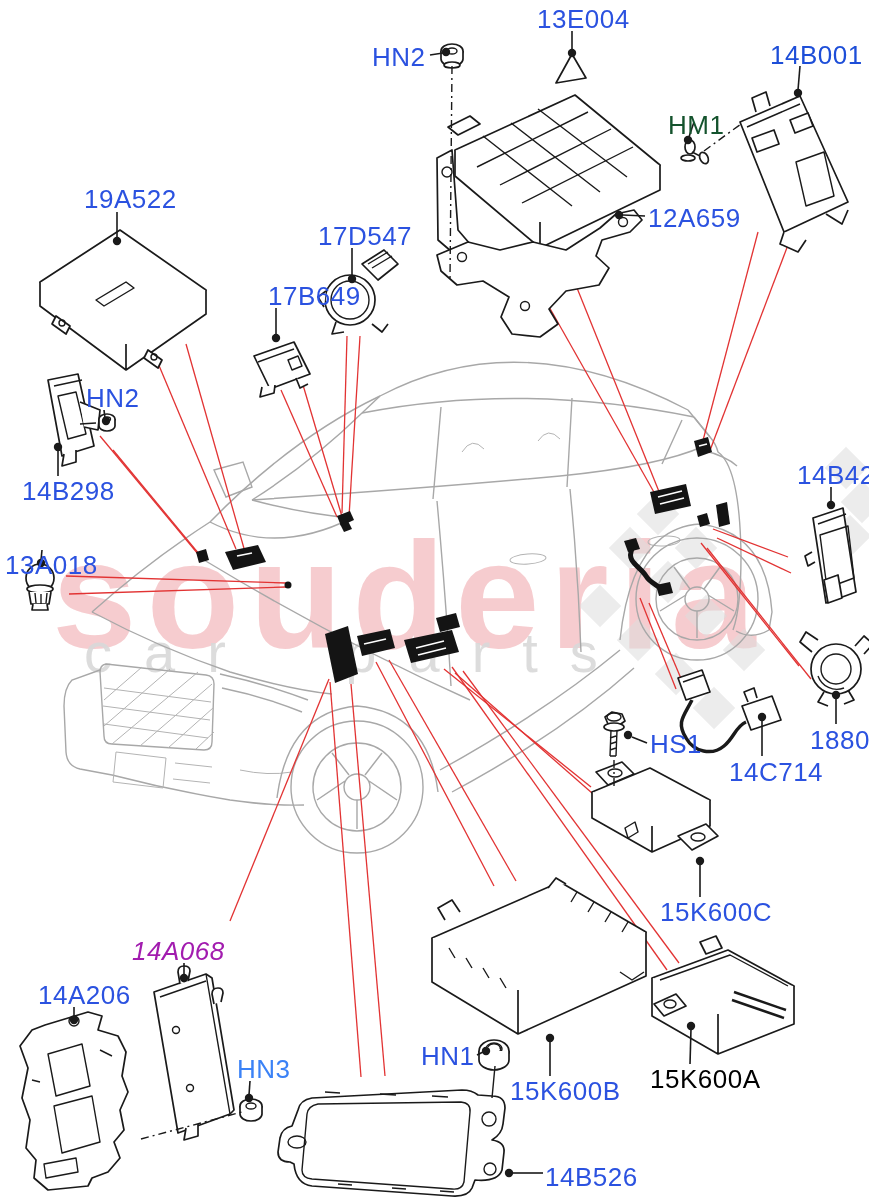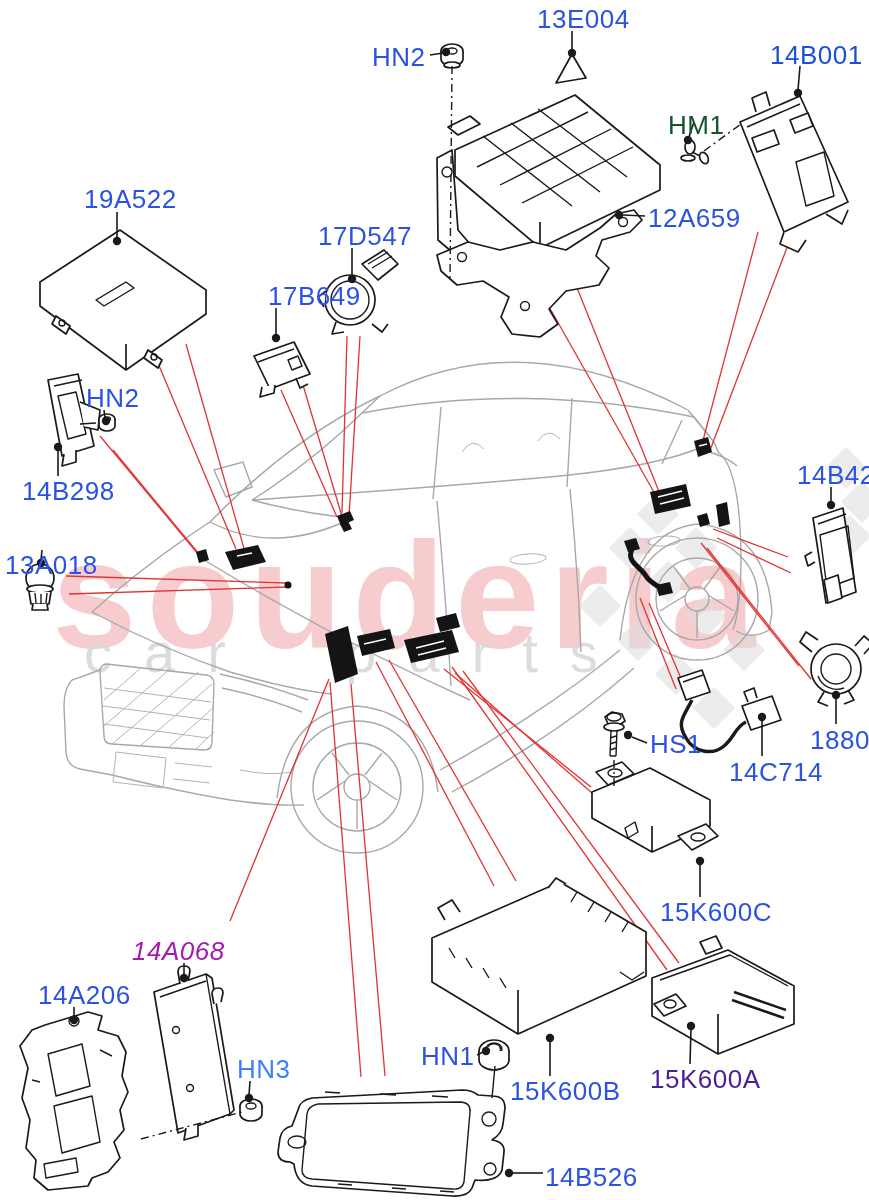--- a/index.html
+++ b/index.html
@@ -395,16 +395,16 @@
       <div class="plabel" style="left: 797px; top: 462px; color: rgb(43, 82, 224);">14B429</div>
       <div class="plabel" style="left: 810px; top: 727px; color: rgb(43, 82, 224);">18808</div>
       <div class="plabel" style="left: 650px; top: 731px; color: rgb(43, 82, 224); text-align: right;">HS1</div>
       <div class="plabel" style="left: 729px; top: 759px; color: rgb(43, 82, 224);">14C714</div>
       <div class="plabel" style="left: 660px; top: 899px; color: rgb(43, 82, 224);">15K600C</div>
       <div class="plabel" style="left: 132px; top: 938px; color: #a21caf; font-style: italic;">14A068</div>
       <div class="plabel" style="left: 38px; top: 982px; color: rgb(43, 82, 224);">14A206</div>
       <div class="plabel" style="left: 237px; top: 1056px; color: #3b82f6;">HN3</div>
       <div class="plabel" style="left: 421px; top: 1043px; color: rgb(43, 82, 224);">HN1</div>
       <div class="plabel" style="left: 510px; top: 1078px; color: rgb(43, 82, 224);">15K600B</div>
-      <div class="plabel" style="left: 650px; top: 1066px; color: #4c1d95;">15K600A</div>
+      <div class="plabel" style="left: 650px; top: 1066px; color: #000000;">15K600A</div>
       <div class="plabel" style="left: 545px; top: 1164px; color: rgb(43, 82, 224);">14B526</div>
     </div>
 </div>
 
 </body></html>

